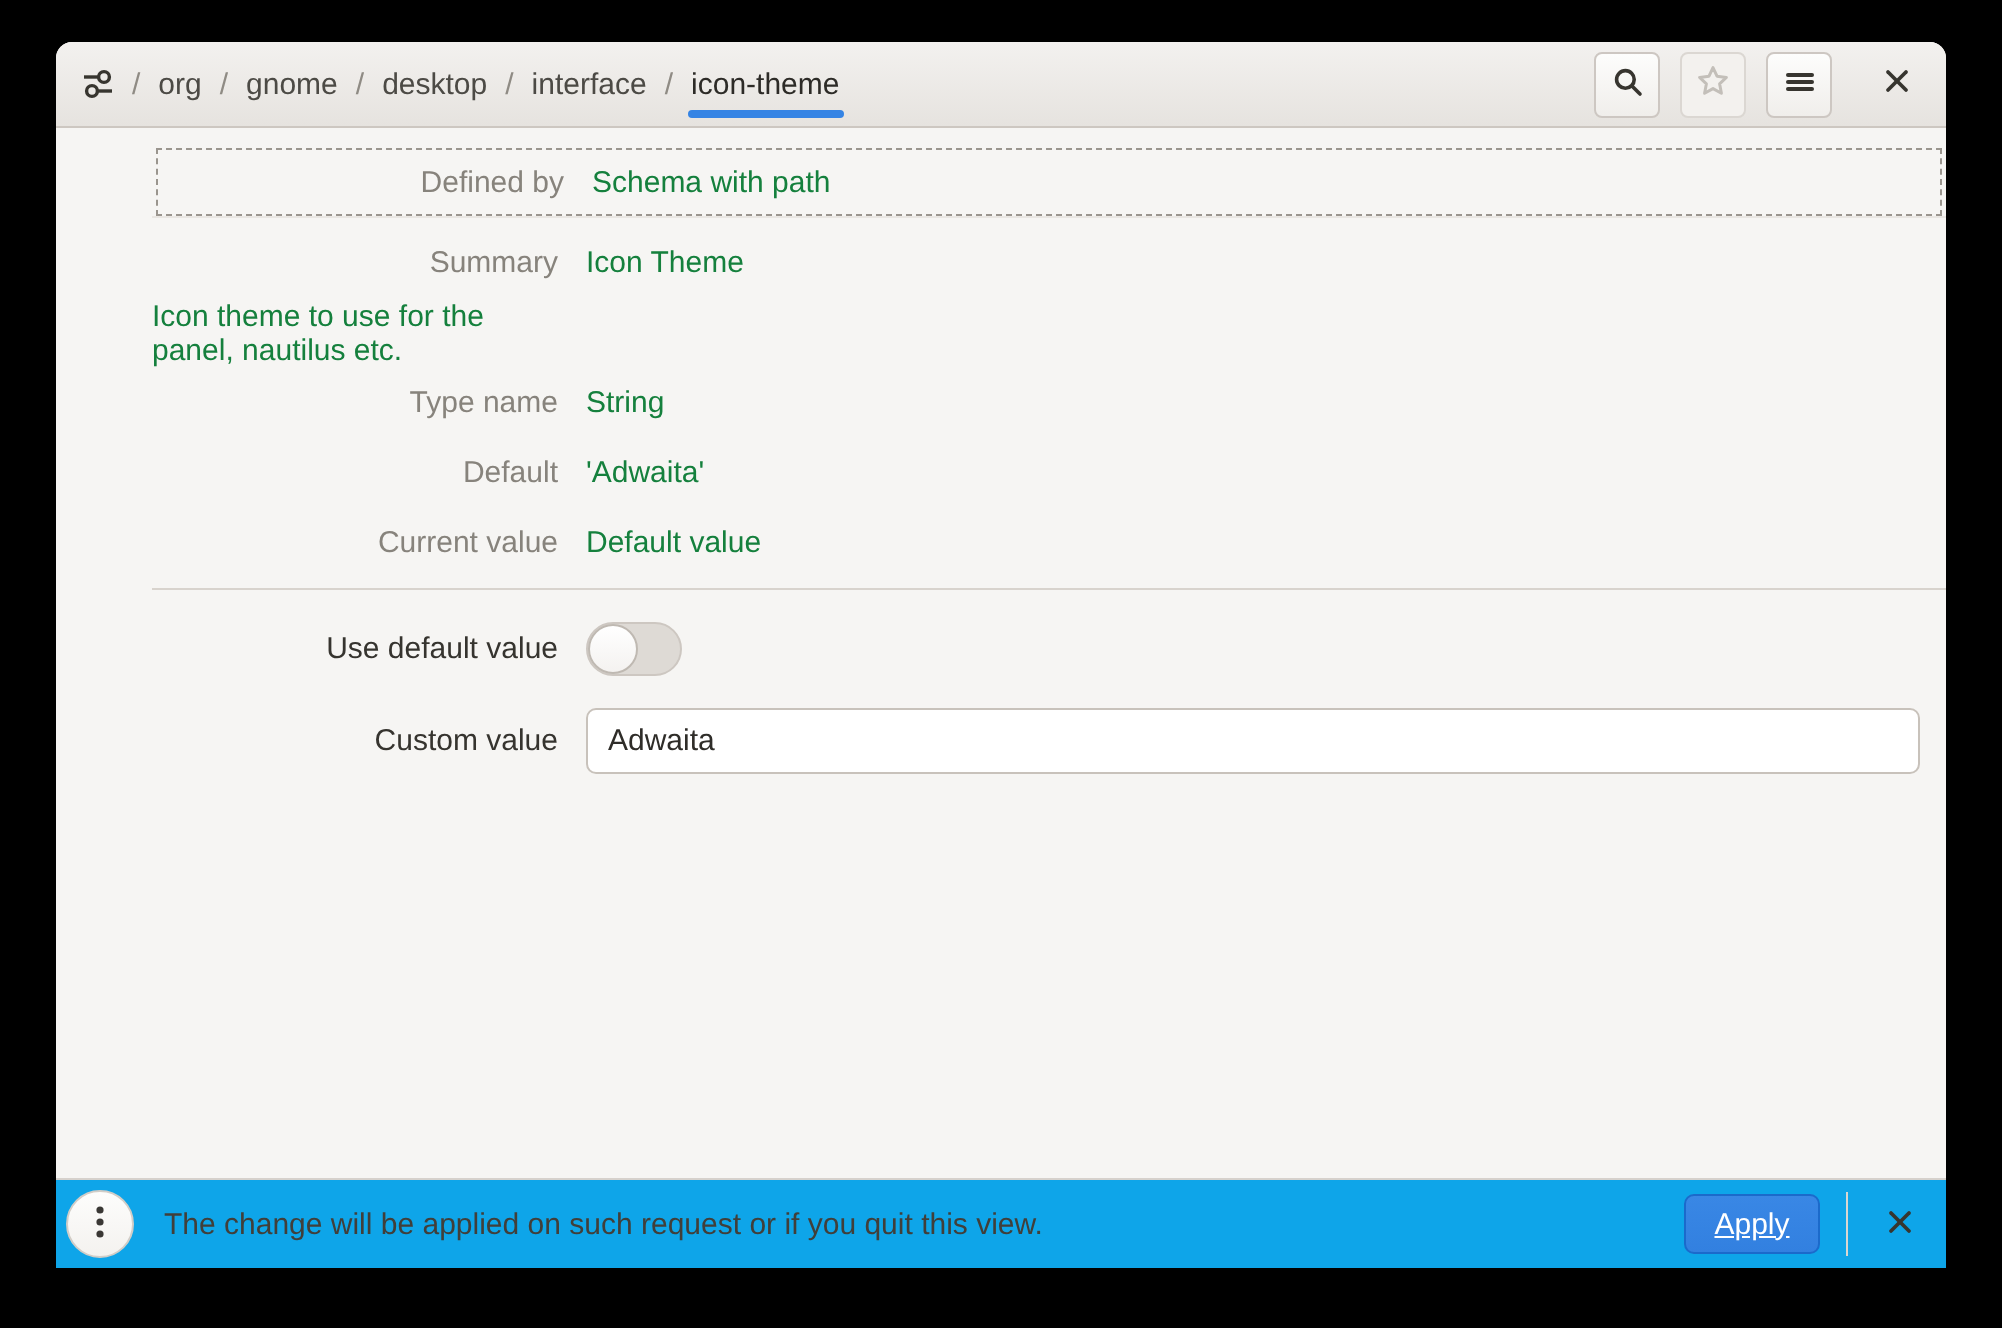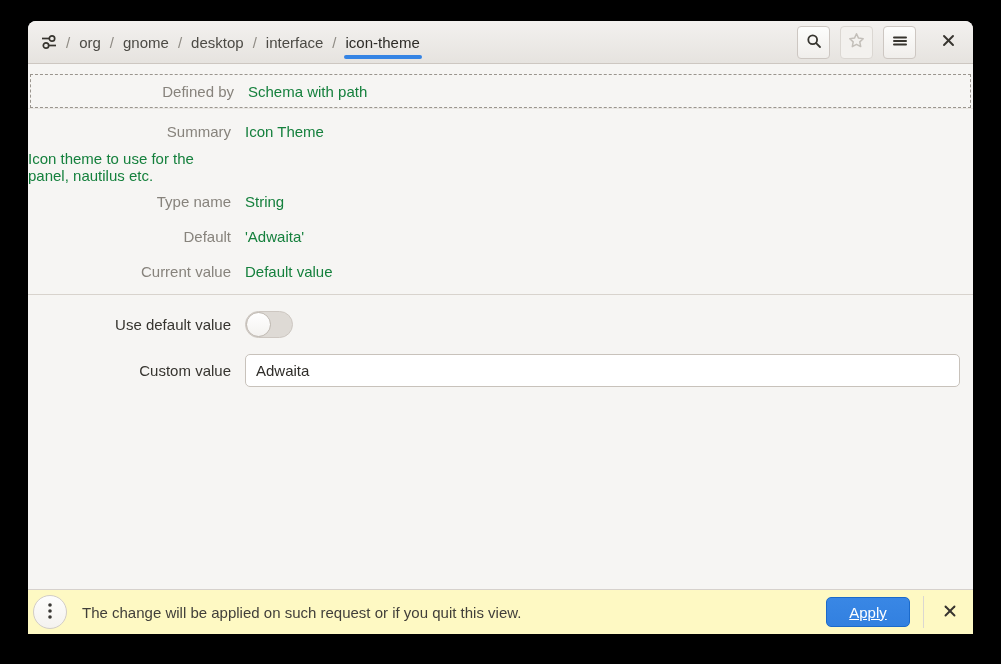--- a/index.html
+++ b/index.html
@@ -85,20 +85,21 @@
     color: #37352f;
   }
 
   
   .content {
     flex: 1 1 auto;
     display: flex;
     flex-direction: column;
     padding-top: 10px;
     overflow: hidden;
+    padding-left: 48px;
   }
   .prop-grid {
     display: grid;
     grid-template-columns: 203px 1fr;
     column-gap: 14px;
     align-items: center;
   }
   .prop-label {
     text-align: right;
     font-size: 15px;
@@ -155,21 +156,21 @@
     padding: 0 10px;
     outline: none;
     width: calc(100% - 13px);
   }
   .filler { flex: 1 1 auto; }
 
   
   .actionbar {
     flex: 0 0 45px;
     height: 45px;
-    background: #fef9c3;
+    background: #0ea5e9;
     border-top: 1px solid #d6d1cc;
     display: flex;
     align-items: center;
     padding: 0 10px 0 4px;
   }
   .kebab-btn {
     width: 34px; height: 34px;
     border-radius: 50%;
     border: 1px solid #d2cdc7;
     background: linear-gradient(to bottom, #fdfdfc, #f4f2ef);
@@ -177,21 +178,21 @@
     margin-left: 1px;
     cursor: pointer;
   }
   .footer-note {
     margin-left: 15px;
     font-size: 15px;
     color: #413f3a;
   }
   .apply-btn {
     margin-left: auto;
-    width: 84px; height: 30px;
+    width: 68px; height: 30px;
     border-radius: 5px;
     border: 1px solid #1b6acb;
     background: linear-gradient(to bottom, #3987e5, #3280e0);
     color: #ffffff;
     font: 15px "Liberation Sans", "DejaVu Sans", sans-serif;
     cursor: pointer;
     text-decoration: underline;
   }
   .footer-vsep {
     width: 1px; height: 32px;

